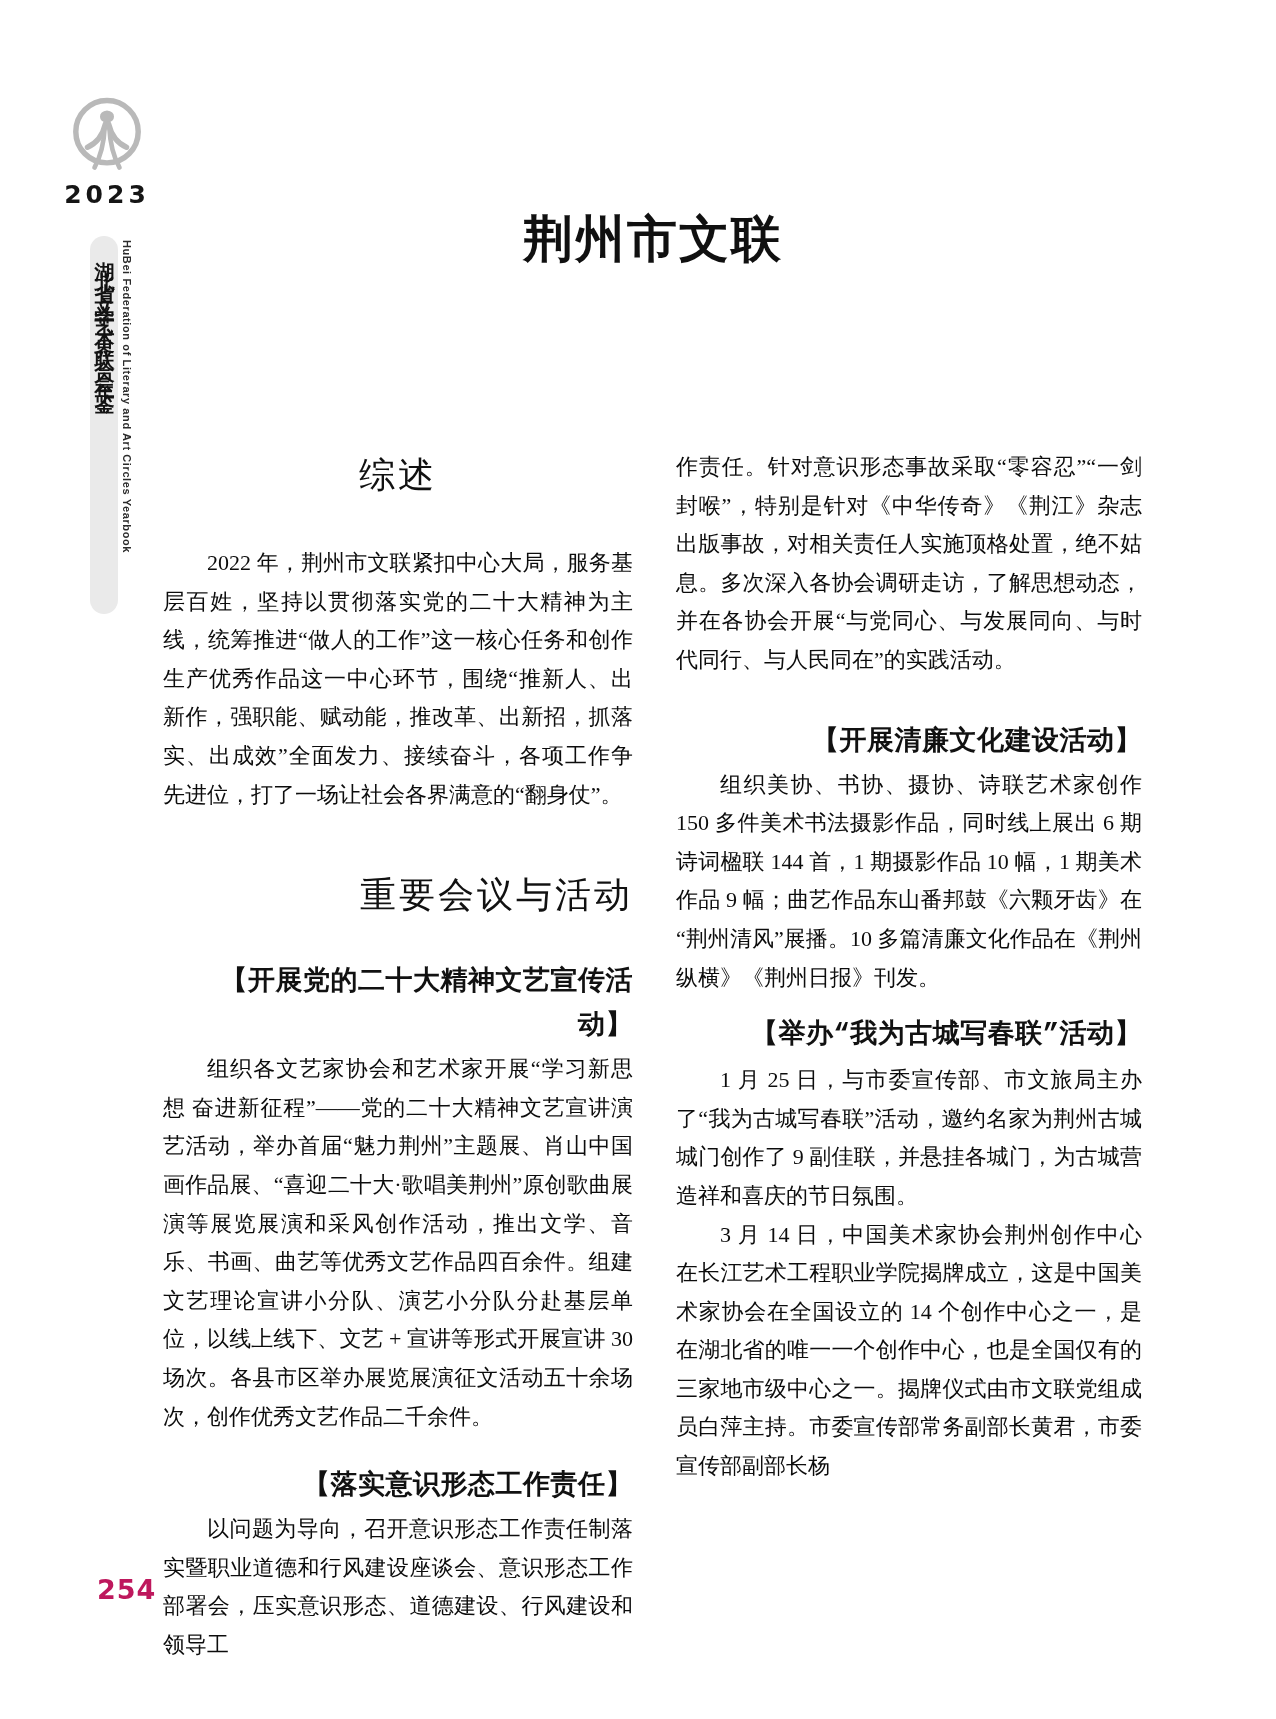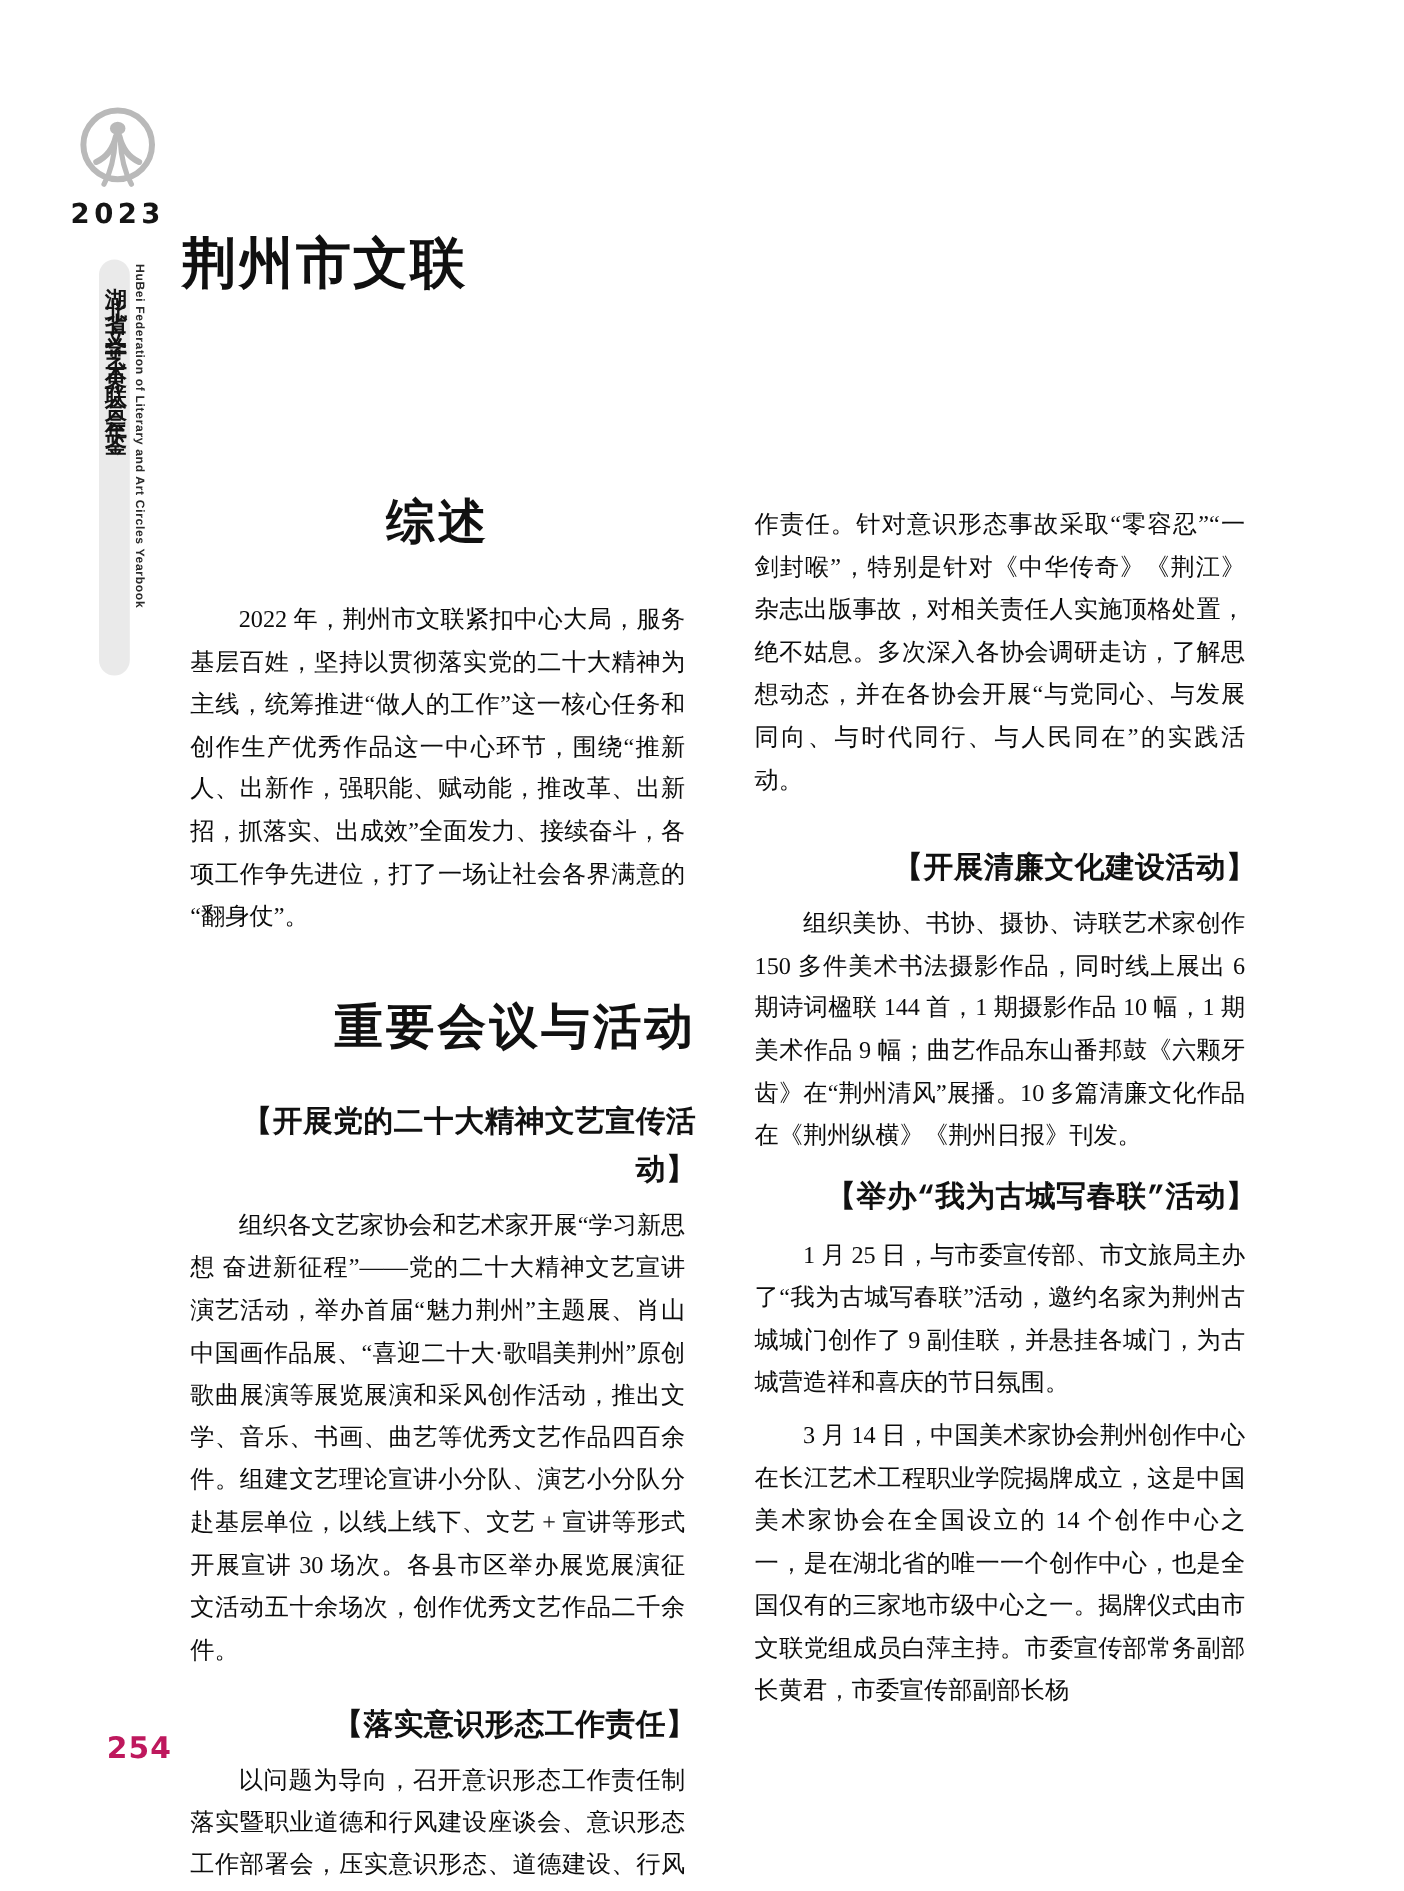--- a/index.html
+++ b/index.html
@@ -27,47 +27,47 @@
   }
   .sidebar-en{
     position:absolute;left:121px;top:240px;height:395px;
     writing-mode:vertical-rl;
     font-family:"Liberation Sans","DejaVu Sans",sans-serif;
     font-weight:bold;font-size:11px;letter-spacing:0.6px;color:#2b2b2b;
     white-space:nowrap;
   }
   
   .page-title{
-    position:absolute;left:165px;top:204px;width:976px;
+    position:absolute;left:165px;top:204px;width:976px;text-align:center;
     font-family:"Liberation Serif","DejaVu Serif",serif;
     font-weight:bold;font-size:50px;line-height:70px;color:#101010;
     letter-spacing:2px;
   }
   
   .col{
     position:absolute;top:448px;width:470px;
     font-size:22px;line-height:38.6px;text-align:justify;color:#0c0c0c;
   }
   .col-left{left:163px;}
   .col-right{left:676px;width:466px;}
   .col h1{
     font-family:"Liberation Sans","DejaVu Sans",sans-serif;
-    font-weight:700;font-size:44px;line-height:54px;text-align:center;
+    font-weight:400;font-size:36px;line-height:54px;text-align:center;
     letter-spacing:3px;margin:0 0 42px 0;color:#111111;
   }
   .col h1.second{margin:54px 0 36px 0;text-align:right;}
   .col h2{
     font-family:"Liberation Sans","DejaVu Sans",sans-serif;
     font-weight:800;font-size:27px;line-height:44px;text-align:right;
     letter-spacing:0.5px;margin:26px 0 4px 0;color:#111111;
   }
   .col h2.mt-lg{margin-top:36px;margin-left:18px;}
   .col h2.mt-xl{margin-top:38px;}
   .col h2.mt-md{margin-top:16px;font-family:Liberation Mono, monospace;}
-  .col p{margin:10px;text-indent:2em;}
+  .col p{margin:0;text-indent:2em;}
   .col p.noindent{text-indent:0;}
   
   .page-number{
     position:absolute;left:97px;top:1574px;
     font-family:"DejaVu Sans","Liberation Sans",sans-serif;
     font-weight:bold;font-size:27px;letter-spacing:1px;color:#be185d;
   }
 </style>
 </head>
 <body>

